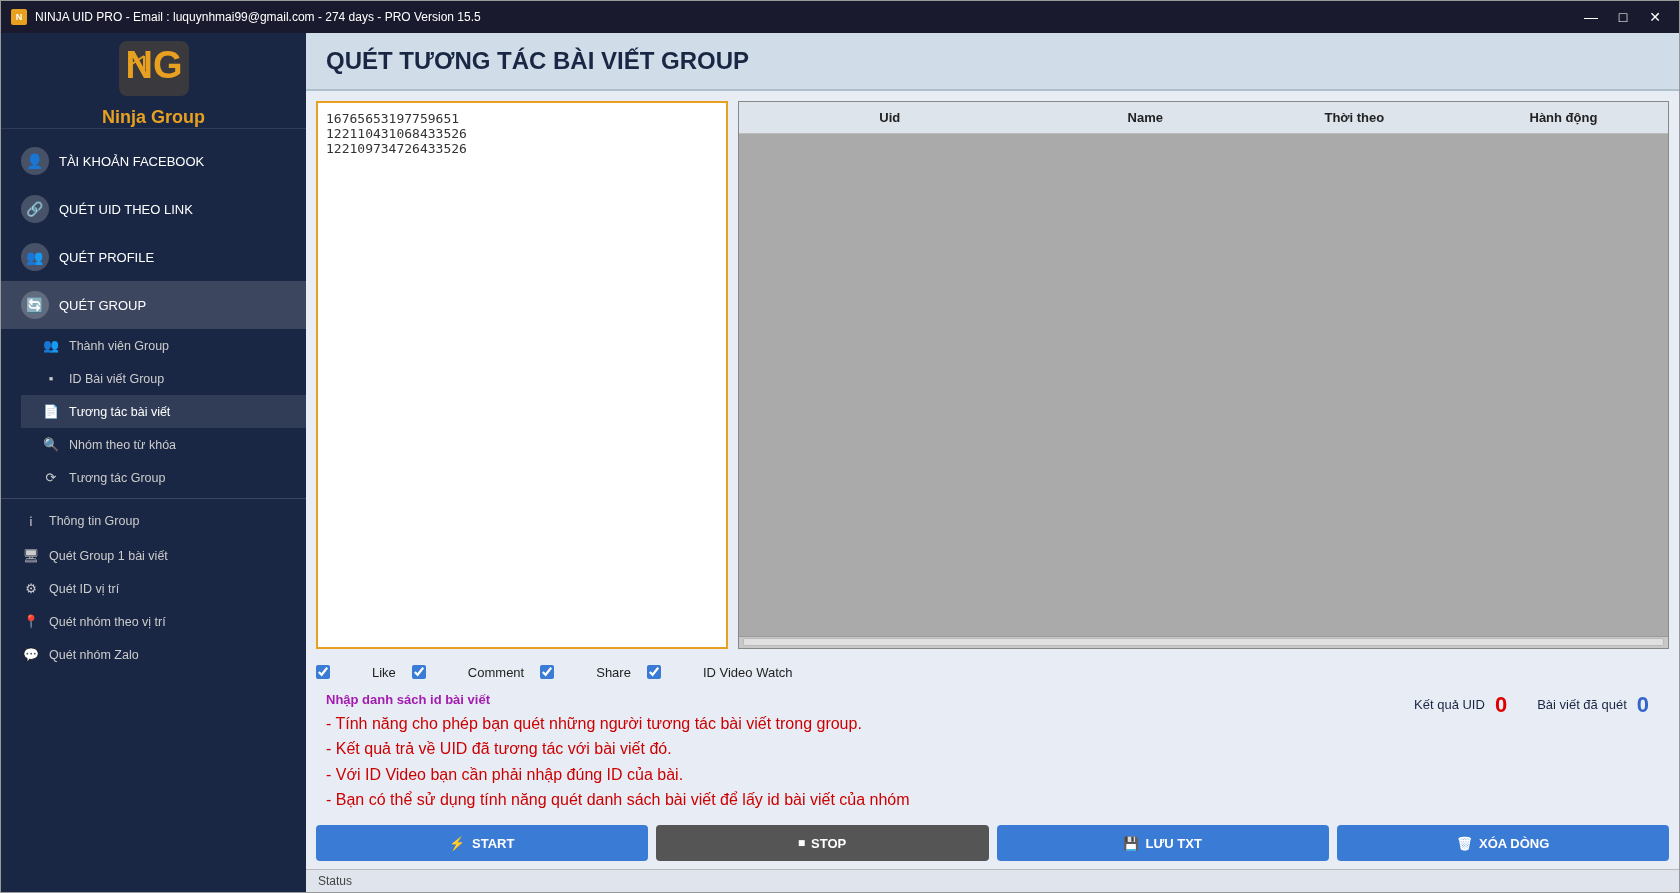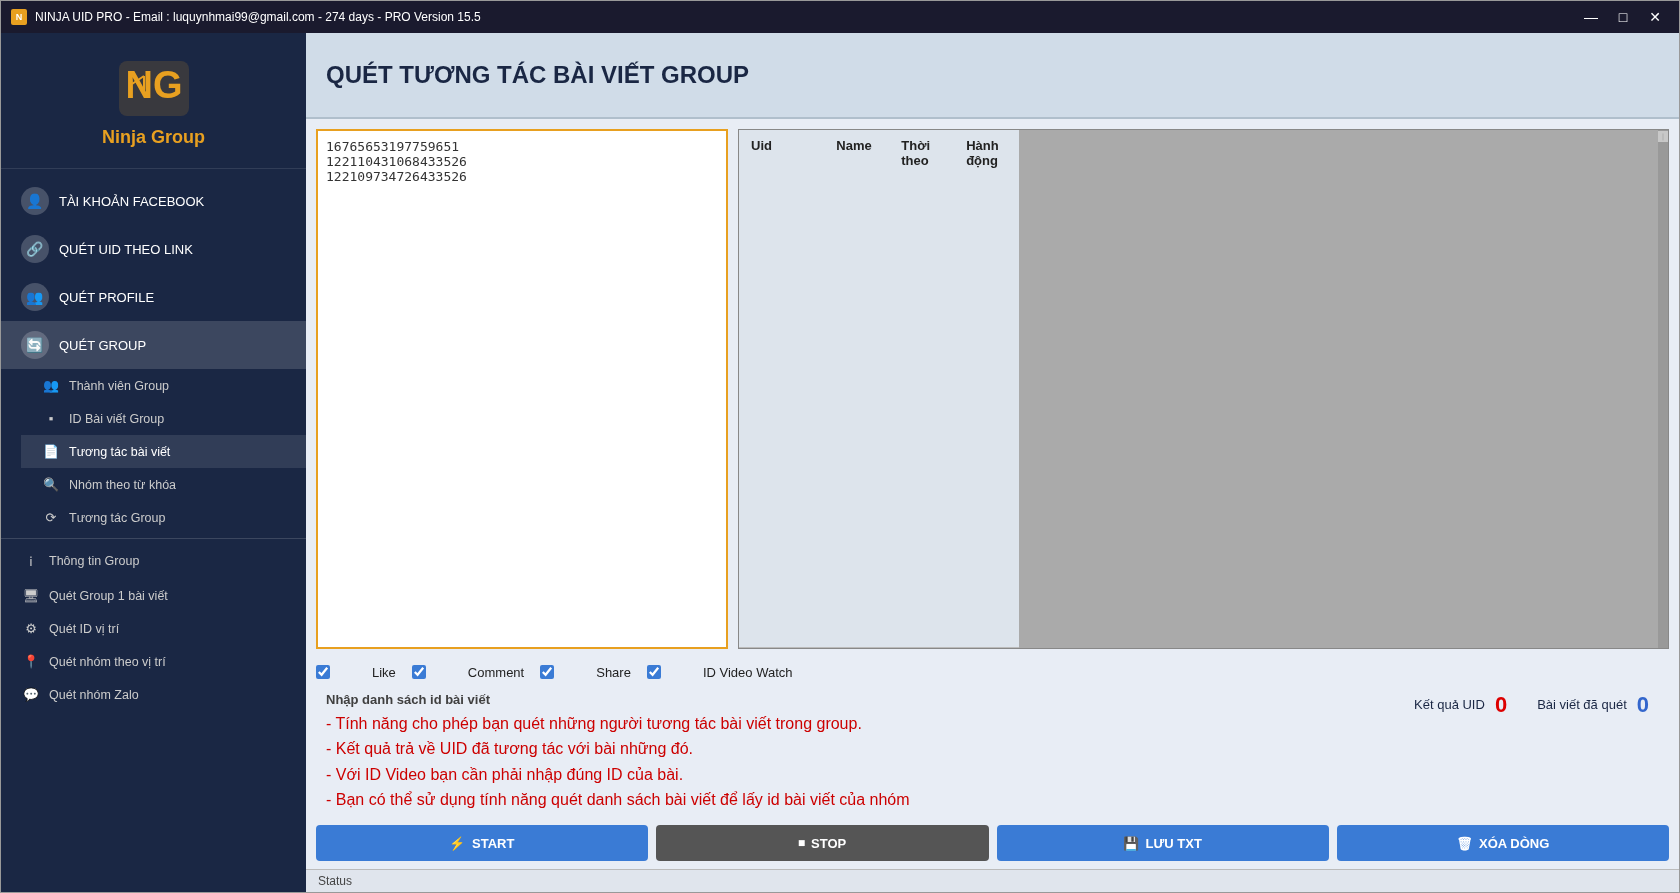--- a/index.html
+++ b/index.html
@@ -10,61 +10,61 @@
     .title-bar { background: #1a1a2e; color: white; height: 32px; display: flex; align-items: center; justify-content: space-between; padding: 0 10px; flex-shrink: 0; }
     .title-bar-left { display: flex; align-items: center; gap: 8px; font-size: 12px; }
     .title-bar-icon { width: 16px; height: 16px; background: #e8a020; border-radius: 2px; display: flex; align-items: center; justify-content: center; font-size: 9px; color: white; font-weight: bold; }
     .title-bar-controls { display: flex; gap: 4px; }
     .title-bar-btn { width: 28px; height: 20px; background: none; border: none; color: white; cursor: pointer; font-size: 14px; display: flex; align-items: center; justify-content: center; }
 
     .main-layout { display: flex; flex: 1; overflow: hidden; }
 
     
     .sidebar { width: 305px; background: #1a2744; color: white; display: flex; flex-direction: column; flex-shrink: 0; overflow-y: auto; }
-    .sidebar-logo { padding: 20px; display: flex; flex-direction: column; align-items: center; border-bottom: 1px solid rgba(255,255,255,0.1); }
+    .sidebar-logo { display: flex; flex-direction: column; align-items: center; border-bottom: 1px solid rgba(255,255,255,0.1); }
     .logo-icon { width: 80px; height: 70px; display: flex; align-items: center; justify-content: center; }
     .logo-text { color: #e8a020; font-size: 18px; font-weight: bold; margin-top: 4px; }
 
     .sidebar-menu { flex: 1; padding: 8px 0; }
     .sidebar-item { display: flex; align-items: center; gap: 10px; padding: 10px 20px; cursor: pointer; color: white; font-size: 13px; font-weight: 500; }
     .sidebar-item.active { background: rgba(255,255,255,0.15); }
     .sidebar-item .icon { width: 28px; height: 28px; border-radius: 50%; background: rgba(255,255,255,0.2); display: flex; align-items: center; justify-content: center; font-size: 14px; flex-shrink: 0; }
     .sidebar-sub { padding-left: 20px; }
     .sidebar-sub-item { display: flex; align-items: center; gap: 8px; padding: 9px 16px 9px 20px; cursor: pointer; color: #ccc; font-size: 12.5px; }
     .sidebar-sub-item .sub-icon { font-size: 13px; width: 20px; text-align: center; }
 
     
     .content { flex: 1; display: flex; flex-direction: column; background: #e8edf5; overflow: hidden; }
-    .content-header { background: #d0dce8; padding: 28px 20px; border-bottom: 2px solid #b0bfcc; }
+    .content-header { background: #d0dce8; padding: 14px 20px; border-bottom: 2px solid #b0bfcc; }
     .content-title { font-size: 24px; font-weight: bold; color: #1a2744; }
 
     .content-body { flex: 1; display: flex; gap: 0; padding: 10px; overflow: hidden; }
 
     
     .left-panel { width: 412px; display: flex; flex-direction: column; flex-shrink: 0; margin-right: 10px; }
     .uid-textarea { flex: 1; border: 2px solid #e8a020; background: white; padding: 8px; font-size: 13px; font-family: monospace; resize: none; outline: none; color: #333; min-height: 400px; }
 
     
-    .right-panel { flex: 1; display: flex; flex-direction: row; background: #999; border: 1px solid #888; }
+    .right-panel { flex: 1; display: flex; flex-direction: column; background: #999; border: 1px solid #888; text-align: center; }
     .table-header { display: flex; background: #dde4ec; border-bottom: 1px solid #bbb; }
     .table-col { padding: 8px 12px; font-weight: 600; color: #222; font-size: 13px; flex: 1; }
     .table-col:first-child { flex: 1.5; }
     .table-body { flex: 1; background: #aaa; overflow-y: auto; }
     .table-scrollbar { height: 12px; background: #c8c8c8; border-top: 1px solid #999; display: flex; align-items: center; padding: 0 4px; }
     .scrollbar-track { flex: 1; height: 8px; background: #e0e0e0; border: 1px solid #bbb; border-radius: 2px; position: relative; }
 
     
     .bottom-controls { padding: 6px 10px 4px; background: #e8edf5; }
     .checkboxes-row { display: flex; gap: 16px; align-items: center; margin-bottom: 4px; }
     .checkbox-item { display: flex; align-items: center; gap: 4px; cursor: pointer; }
     .checkbox-item input[type="checkbox"] { accent-color: #3a7bd5; width: 14px; height: 14px; cursor: pointer; }
     .checkbox-label { font-size: 13px; color: #222; margin-left: 38px; }
 
     .info-section { padding: 4px 10px; }
-    .info-title { font-size: 13px; font-weight: 600; color: #404040; margin-bottom: 4px; }
+    .info-title { font-size: 13px; font-weight: 600; color: #a21caf; margin-bottom: 4px; }
     .info-text { font-size: 16px; color: #c00; line-height: 1.6; }
 
     .stats-row { display: flex; align-items: flex-end; justify-content: flex-end; gap: 30px; padding: 4px 20px; background: #e8edf5; }
     .stat-item { display: flex; align-items: center; gap: 10px; }
     .stat-label { font-size: 13px; color: #1a2744; font-weight: 500; }
     .stat-value { font-size: 22px; font-weight: bold; }
     .stat-value.red { color: #d00; }
     .stat-value.blue { color: #3366cc; }
 
     .action-buttons { display: flex; gap: 8px; padding: 8px 10px; background: #e8edf5; }
@@ -225,21 +225,21 @@
             <span class="checkbox-label">ID Video Watch</span>
           </label>
         </div>
       </div>
 
       <div style="display:flex; align-items:flex-start; padding: 0 10px;">
         <div class="info-section" style="flex:1;">
           <div class="info-title">Nhập danh sách id bài viết</div>
           <div class="info-text">
             <div>- Tính năng cho phép bạn quét những người tương tác bài viết trong group.</div>
-            <div>- Kết quả trả về UID đã tương tác với bài những đó.</div>
+            <div>- Kết quả trả về UID đã tương tác với bài viết đó.</div>
             <div>- Với ID Video bạn cần phải nhập đúng ID của bài.</div>
             <div>- Bạn có thể sử dụng tính năng quét danh sách bài viết để lấy id bài viết của nhóm</div>
           </div>
         </div>
         <div class="stats-row">
           <div class="stat-item">
             <span class="stat-label">Kết quả UID</span>
             <span class="stat-value red">0</span>
           </div>
           <div class="stat-item">

